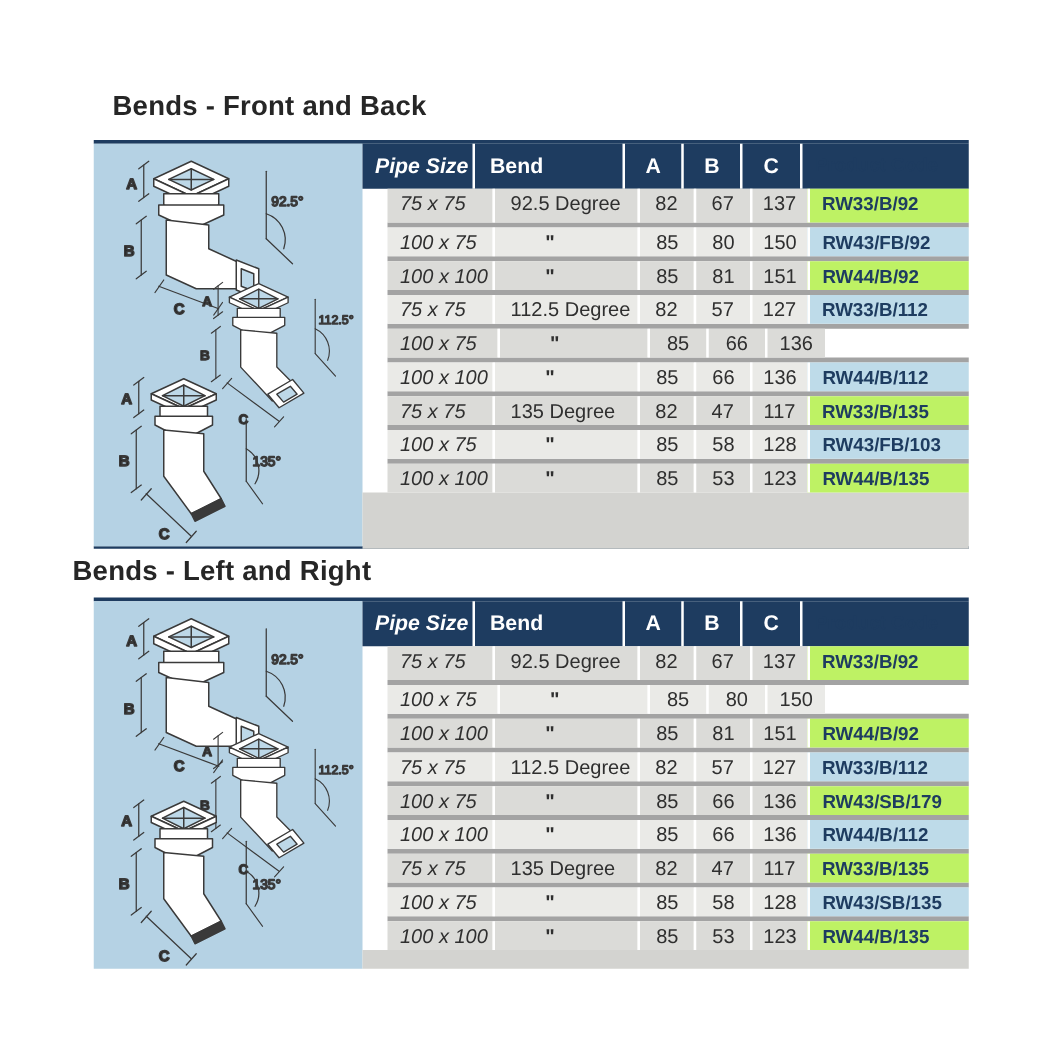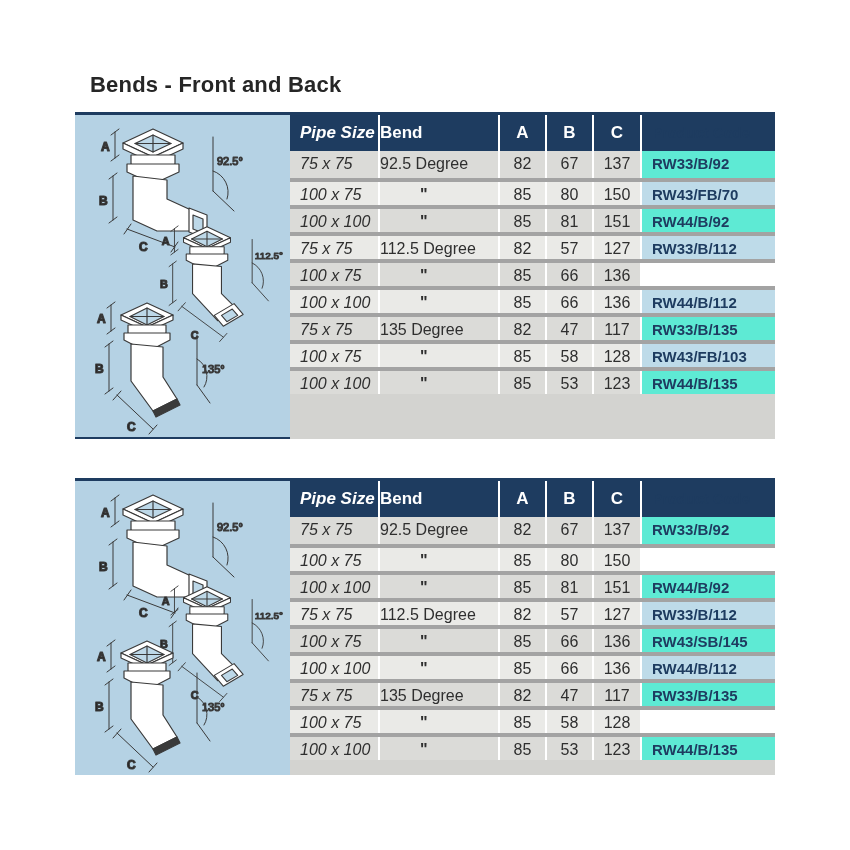--- a/index.html
+++ b/index.html
@@ -8,35 +8,35 @@
   .sec-title{position:absolute;font-size:22px;font-weight:bold;color:#262626;letter-spacing:.2px;}
   .section{position:absolute;width:700px;border-top:3px solid #1e3c60;box-sizing:border-box;}
   .sec1{left:75px;top:112px;height:327px;border-bottom:2px solid #1e3c60;}
   .sec2{left:75px;top:478px;height:297px;}
   .panel{position:absolute;left:0;top:0;bottom:0;width:215px;background:#b5d2e4;overflow:hidden;}
   .tablewrap{position:absolute;left:215px;right:0;top:0;bottom:0;}
   .thead{display:flex;height:36px;background:#1e3c60;}
   .th{box-sizing:border-box;font-size:17px;font-weight:bold;color:#ffffff;
       line-height:36px;padding-left:10px;white-space:nowrap;overflow:hidden;}
   .th + .th{border-left:2px solid #ffffff;}
-  .tbody{display:block;}
+  .tbody{display:block;margin-left:20px;}
   .tr{display:flex;height:27px;box-sizing:border-box;}
   .tr + .tr{border-top:4px solid #a3a3a3;}
   .td{box-sizing:border-box;font-size:16px;color:#2f2f2f;line-height:26px;
       padding-left:10px;white-space:nowrap;overflow:hidden;}
   .td + .td{border-left:2px solid #ffffff;}
   .col-pipe{width:88px;font-style:italic;}
-  .col-bend{width:120px;padding-left:0;}
+  .col-bend{width:120px;padding-left:12px;}
   .col-a{width:47px;text-align:center;padding-left:0;}
   .col-b{width:47px;text-align:center;padding-left:0;}
   .col-c{width:48px;text-align:center;padding-left:0;}
   .col-code{width:135px;font-size:15px;font-weight:bold;color:#1e3c60;}
   .r-dark .td{background:#dbdbd8;}
   .r-light .td{background:#eaeae7;}
-  .r-dark .td.col-code{background:#5eead4;}
+  .r-dark .td.col-code{background:#bef264;}
   .r-light .td.col-code{background:#bedbe9;}
   .td.ditto{padding-left:40px;font-weight:bold;}
   .strip{background:#d3d3d0;}
   .sec1 .strip{height:45px;}
   .sec2 .strip{height:15px;}
   .fig{position:absolute;}
   .fig92{left:6px;top:12px;}
   .fig112{left:76px;top:110px;}
   .fig135{left:6px;top:186px;}
   .sec2 .fig112{top:104px;}
@@ -179,21 +179,21 @@
             <div class="td col-c">137</div>
             <div class="td col-code">RW33/B/92</div>
           </div>
 
           <div class="tr r-light">
             <div class="td col-pipe">100 x 75</div>
             <div class="td col-bend ditto">"</div>
             <div class="td col-a">85</div>
             <div class="td col-b">80</div>
             <div class="td col-c">150</div>
-            <div class="td col-code">RW43/FB/70</div>
+            <div class="td col-code">RW43/FB/92</div>
           </div>
 
           <div class="tr r-dark">
             <div class="td col-pipe">100 x 100</div>
             <div class="td col-bend ditto">"</div>
             <div class="td col-a">85</div>
             <div class="td col-b">81</div>
             <div class="td col-c">151</div>
             <div class="td col-code">RW44/B/92</div>
           </div>
@@ -248,20 +248,21 @@
             <div class="td col-a">85</div>
             <div class="td col-b">53</div>
             <div class="td col-c">123</div>
             <div class="td col-code">RW44/B/135</div>
           </div>
         </div>
       <div class="strip"></div>
     </div>
   </div>
 
+  <div class="sec-title" style="left:58px;top:444px;">Bends - Left and Right</div>
 
   <div class="section sec2">
     <div class="panel">
       <svg class="fig fig92" width="170" height="128" viewBox="0 0 170 128">
           <use href="#fig92"></use>
         </svg>
       <svg class="fig fig112" width="140" height="122" viewBox="0 0 155 135">
           <use href="#fig112"></use>
         </svg>
       <svg class="fig fig135" width="160" height="135" viewBox="0 0 160 135">
@@ -313,21 +314,21 @@
             <div class="td col-c">127</div>
             <div class="td col-code">RW33/B/112</div>
           </div>
 
           <div class="tr r-dark">
             <div class="td col-pipe">100 x 75</div>
             <div class="td col-bend ditto">"</div>
             <div class="td col-a">85</div>
             <div class="td col-b">66</div>
             <div class="td col-c">136</div>
-            <div class="td col-code">RW43/SB/145</div>
+            <div class="td col-code">RW43/SB/179</div>
           </div>
 
           <div class="tr r-light">
             <div class="td col-pipe">100 x 100</div>
             <div class="td col-bend ditto">"</div>
             <div class="td col-a">85</div>
             <div class="td col-b">66</div>
             <div class="td col-c">136</div>
             <div class="td col-code">RW44/B/112</div>
           </div>
@@ -340,20 +341,21 @@
             <div class="td col-c">117</div>
             <div class="td col-code">RW33/B/135</div>
           </div>
 
           <div class="tr r-light">
             <div class="td col-pipe">100 x 75</div>
             <div class="td col-bend ditto">"</div>
             <div class="td col-a">85</div>
             <div class="td col-b">58</div>
             <div class="td col-c">128</div>
+            <div class="td col-code">RW43/SB/135</div>
           </div>
 
           <div class="tr r-dark">
             <div class="td col-pipe">100 x 100</div>
             <div class="td col-bend ditto">"</div>
             <div class="td col-a">85</div>
             <div class="td col-b">53</div>
             <div class="td col-c">123</div>
             <div class="td col-code">RW44/B/135</div>
           </div>

